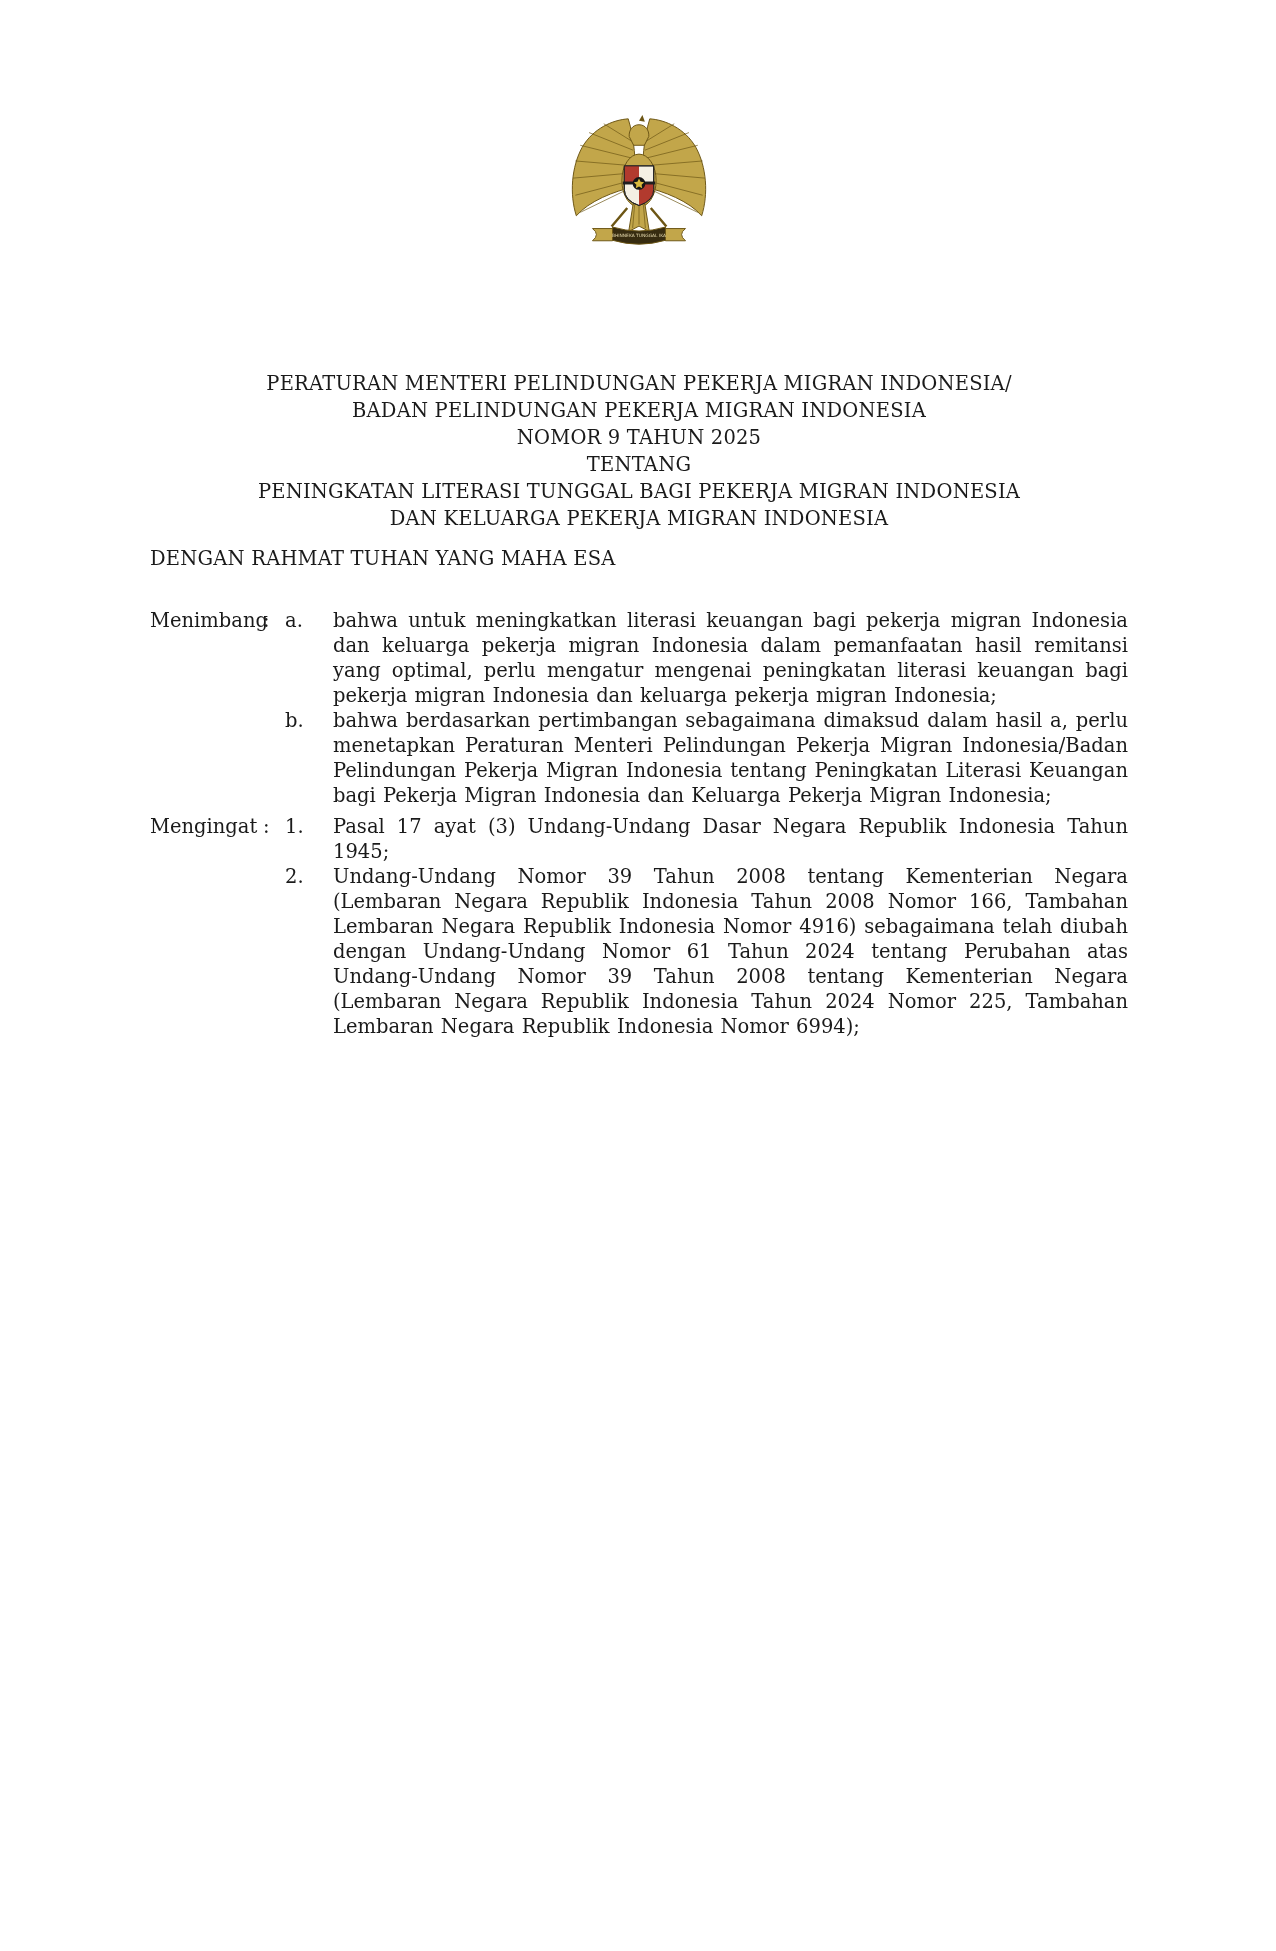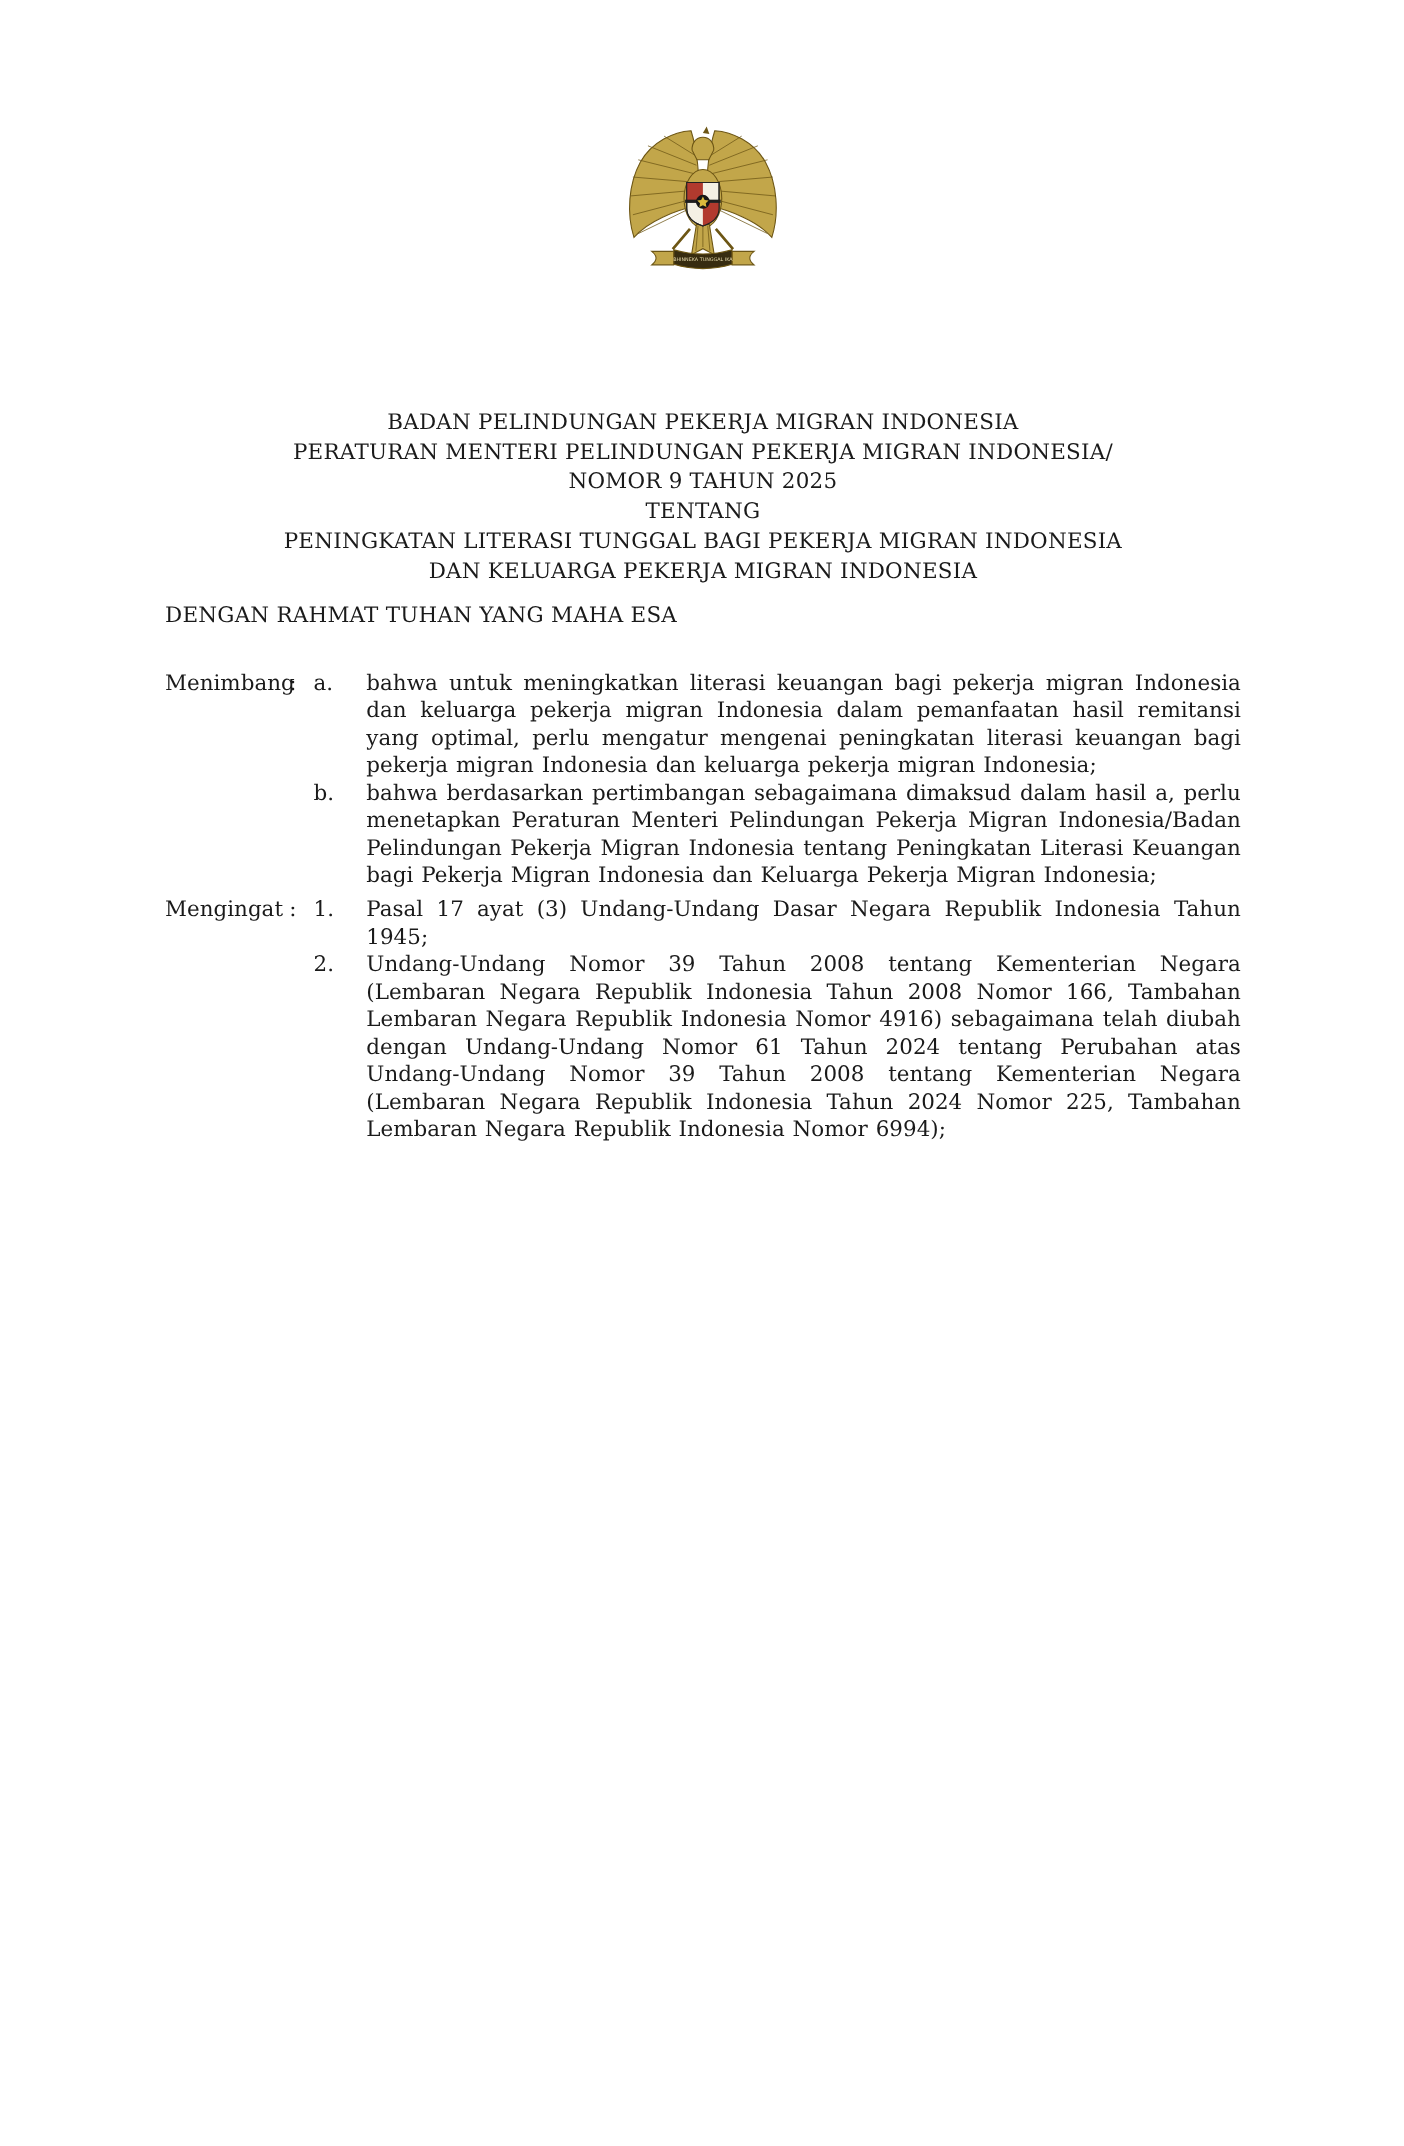--- a/index.html
+++ b/index.html
@@ -104,22 +104,22 @@
       </g>
 
       <path d="M55,238 L96,238 L96,263 L55,263 Q71,250 55,238 Z" fill="#c2a64a" stroke="#6d5615" stroke-width="2"></path>
       <path d="M245,238 L204,238 L204,263 L245,263 Q229,250 245,238 Z" fill="#c2a64a" stroke="#6d5615" stroke-width="2"></path>
       <path d="M96,235 Q150,251 204,235 L204,262 Q150,278 96,262 Z" fill="#372c10" stroke="#6d5615" stroke-width="2"></path>
       <text x="150" y="256" text-anchor="middle" font-size="9" fill="#e9ddb0" font-family="DejaVu Sans, sans-serif">BHINNEKA TUNGGAL IKA</text>
     </svg>
   </div>
 
   <header class="title-block">
+    <div>PERATURAN MENTERI PELINDUNGAN PEKERJA MIGRAN INDONESIA/</div>
     <div>BADAN PELINDUNGAN PEKERJA MIGRAN INDONESIA</div>
-    <div>PERATURAN MENTERI PELINDUNGAN PEKERJA MIGRAN INDONESIA/</div>
     <div>NOMOR 9 TAHUN 2025</div>
     <div>TENTANG</div>
     <div>PENINGKATAN LITERASI TUNGGAL BAGI PEKERJA MIGRAN INDONESIA</div>
     <div>DAN KELUARGA PEKERJA MIGRAN INDONESIA</div>
   </header>
 
   <div class="invocation">DENGAN RAHMAT TUHAN YANG MAHA ESA</div>
 
 
   <section class="clauses">

